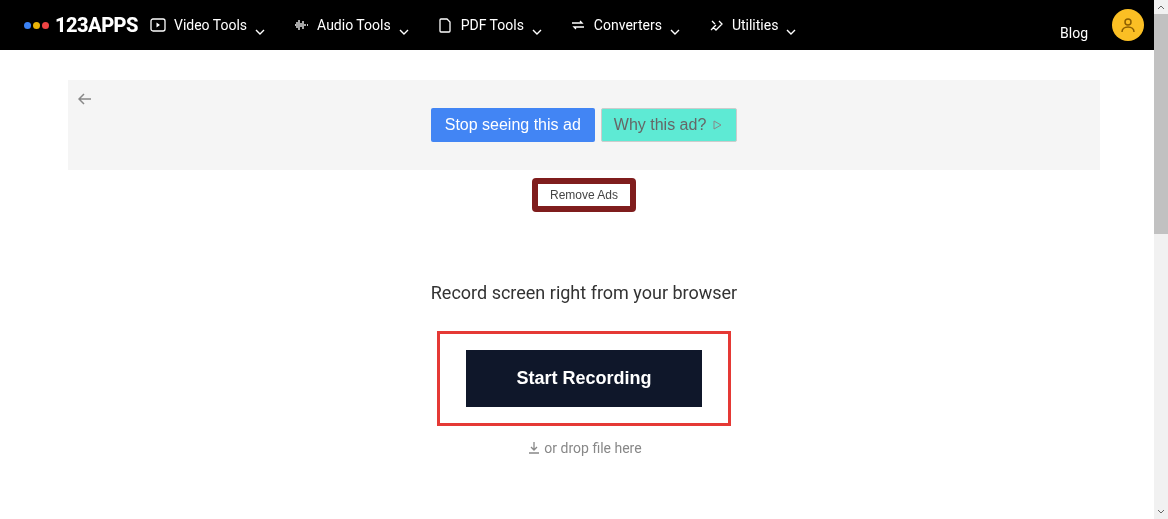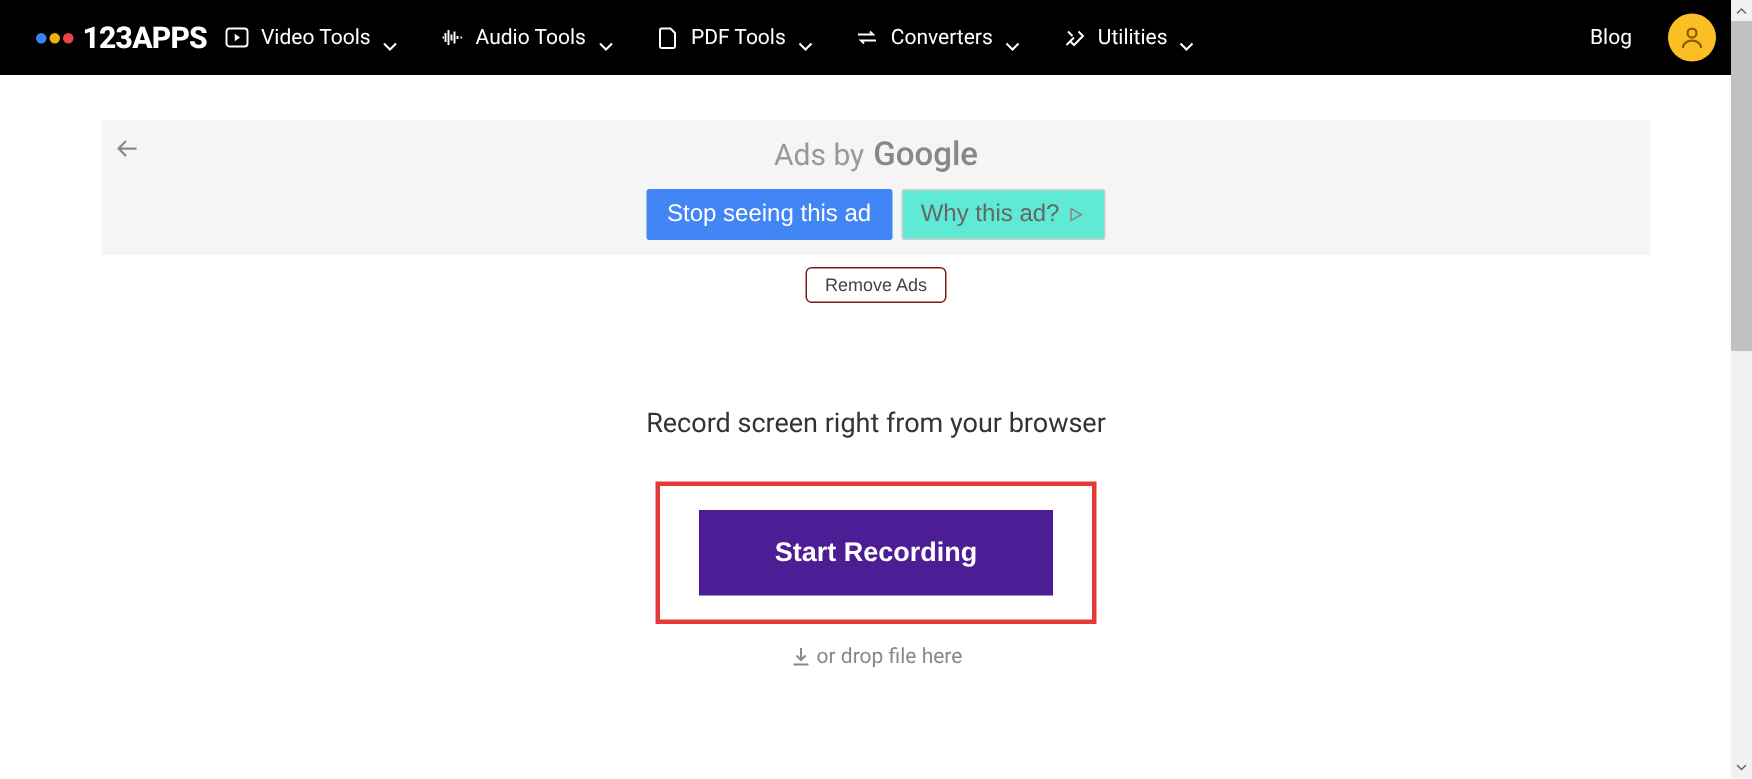--- a/index.html
+++ b/index.html
@@ -58,21 +58,21 @@
     }
     .nav-icon { width: 16px; height: 16px; display: flex; align-items: center; justify-content: center; }
     .chevron {
       width: 10px;
       height: 6px;
       display: inline-block;
     }
     .header-right {
       margin-left: auto;
       display: flex;
-      align-items: center;
+      align-items: flex-end;
       gap: 24px;
     }
     .blog-link { color: #fff; font-size: 14px; cursor: pointer; }
     .avatar {
       width: 32px;
       height: 32px;
       border-radius: 50%;
       background: #fbbf24;
       display: flex;
       align-items: center;
@@ -131,21 +131,21 @@
       border-radius: 2px;
       cursor: pointer;
       display: flex;
       align-items: center;
       gap: 6px;
     }
     .remove-ads {
       display: block;
       margin: 8px auto 0;
       background: #fff;
-      border: 1px solid #7f1d1d;
+      border: 6px solid #7f1d1d;
       border-radius: 4px;
       padding: 4px 12px;
       font-size: 12px;
       color: #444;
       cursor: pointer;
     }
     .main-content {
       text-align: center;
       margin-top: 70px;
     }
@@ -160,21 +160,21 @@
       color: #333;
       margin-top: 12px;
     }
     .highlight-box {
       border: 3px solid #e53935;
       display: inline-block;
       padding: 16px 26px;
       margin-top: 28px;
     }
     .start-btn {
-      background: #4c1d95;
+      background: #0f172a;
       color: #fff;
       border: none;
       padding: 18px 50px;
       font-size: 18px;
       font-weight: 600;
       cursor: pointer;
     }
     .drop-hint {
       display: flex;
       align-items: center;
@@ -299,24 +299,20 @@
     </div>
   </div>
 </div>
 
 <div class="ad-container">
   <span class="back-arrow">
     <svg width="14" height="12" viewBox="0 0 14 12">
         <path d="M6 1L1 6l5 5M1 6h12" stroke="#888" stroke-width="1.5" fill="none"></path>
       </svg>
   </span>
-  <div class="ads-by">
-    <span>Ads by</span>
-    <span class="google-text">Google</span>
-  </div>
   <div class="ad-buttons">
     <button class="stop-ad-btn">Stop seeing this ad</button>
     <button class="why-ad-btn">
       <span>Why this ad?</span>
       <svg width="12" height="12" viewBox="0 0 12 12">
           <path d="M2 2v8l7-4z" fill="none" stroke="#888" stroke-width="1"></path>
         </svg>
     </button>
   </div>
 </div>

